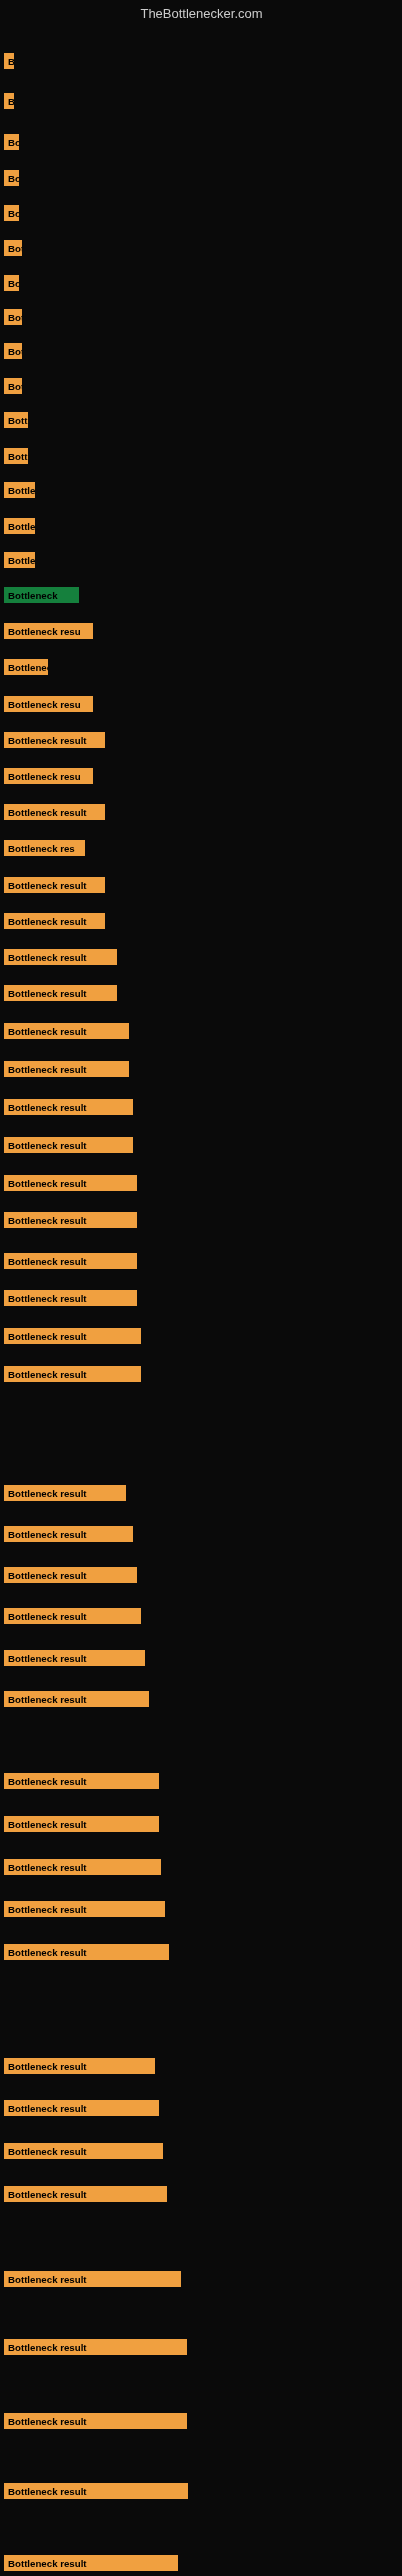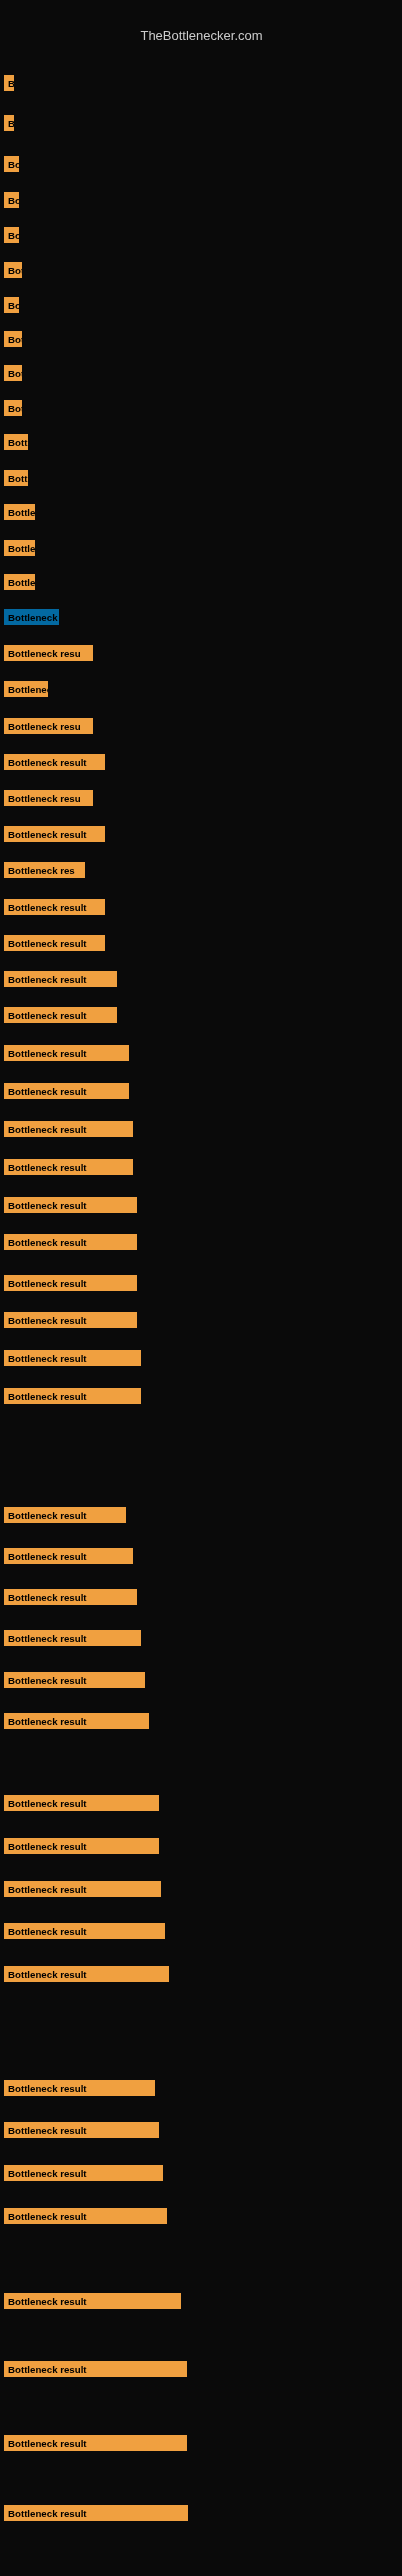--- a/index.html
+++ b/index.html
@@ -21,21 +21,21 @@
       color: #cccccc;
       font-size: 13px;
       text-align: center;
       padding: 8px 0 4px 0;
       font-weight: normal;
     }
   </style>
 </head>
 <body>
 
-<div style="text-align:center; padding: 6.4px 0 0 0; margin-top: 22px;">
+<div style="text-align:center; padding: 6.4px 0 0 0;">
   <span class="site-title">TheBottlenecker.com</span>
 </div>
 
 <div id="bars-wrapper" style="position: relative; width: 403px; height: 2560px;">
 <div style="position: absolute; top: 32px; left: 4px; display: flex; align-items: center;">
       <span style="background-color: rgb(240, 160, 64); color: rgb(0, 0, 0); font-weight: bold; font-size: 9.7px; padding: 2.4px 4px; white-space: nowrap; display: inline-block; width: 9.7px; overflow: hidden;">B</span>
     </div>
     <div style="position: absolute; top: 72px; left: 4px; display: flex; align-items: center;">
       <span style="background-color: rgb(240, 160, 64); color: rgb(0, 0, 0); font-weight: bold; font-size: 9.7px; padding: 2.4px 4px; white-space: nowrap; display: inline-block; width: 9.7px; overflow: hidden;">B</span>
     </div>
@@ -72,21 +72,21 @@
     <div style="position: absolute; top: 461px; left: 4px; display: flex; align-items: center;">
       <span style="background-color: rgb(240, 160, 64); color: rgb(0, 0, 0); font-weight: bold; font-size: 9.7px; padding: 2.4px 4px; white-space: nowrap; display: inline-block; width: 31px; overflow: hidden;">Bottle</span>
     </div>
     <div style="position: absolute; top: 497px; left: 4px; display: flex; align-items: center;">
       <span style="background-color: rgb(240, 160, 64); color: rgb(0, 0, 0); font-weight: bold; font-size: 9.7px; padding: 2.4px 4px; white-space: nowrap; display: inline-block; width: 31px; overflow: hidden;">Bottle</span>
     </div>
     <div style="position: absolute; top: 531px; left: 4px; display: flex; align-items: center;">
       <span style="background-color: rgb(240, 160, 64); color: rgb(0, 0, 0); font-weight: bold; font-size: 9.7px; padding: 2.4px 4px; white-space: nowrap; display: inline-block; width: 31px; overflow: hidden;">Bottle</span>
     </div>
     <div style="position: absolute; top: 566px; left: 4px; display: flex; align-items: center;">
-      <span style="background-color: #0369a1; color: rgb(0, 0, 0); font-weight: bold; font-size: 9.7px; padding: 2.4px 4px; white-space: nowrap; display: inline-block; width: 55px; overflow: hidden;">Bottleneck</span>
+      <span style="background-color: #15803d; color: rgb(0, 0, 0); font-weight: bold; font-size: 9.7px; padding: 2.4px 4px; white-space: nowrap; display: inline-block; width: 75px; overflow: hidden;">Bottleneck</span>
     </div>
     <div style="position: absolute; top: 602px; left: 4px; display: flex; align-items: center;">
       <span style="background-color: rgb(240, 160, 64); color: rgb(0, 0, 0); font-weight: bold; font-size: 9.7px; padding: 2.4px 4px; white-space: nowrap; display: inline-block; width: 89px; overflow: hidden;">Bottleneck resu</span>
     </div>
     <div style="position: absolute; top: 638px; left: 4px; display: flex; align-items: center;">
       <span style="background-color: rgb(240, 160, 64); color: rgb(0, 0, 0); font-weight: bold; font-size: 9.7px; padding: 2.4px 4px; white-space: nowrap; display: inline-block; width: 44px; overflow: hidden;">Bottleneck r</span>
     </div>
     <div style="position: absolute; top: 675px; left: 4px; display: flex; align-items: center;">
       <span style="background-color: rgb(240, 160, 64); color: rgb(0, 0, 0); font-weight: bold; font-size: 9.7px; padding: 2.4px 4px; white-space: nowrap; display: inline-block; width: 89px; overflow: hidden;">Bottleneck resu</span>
     </div>

